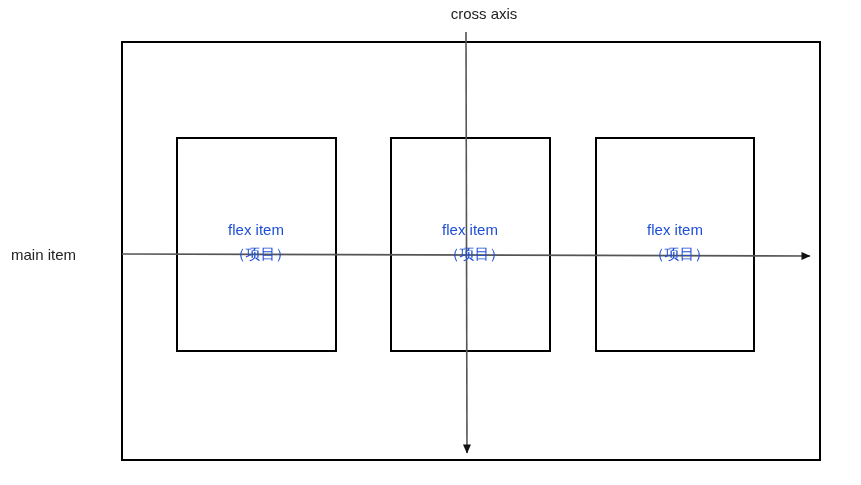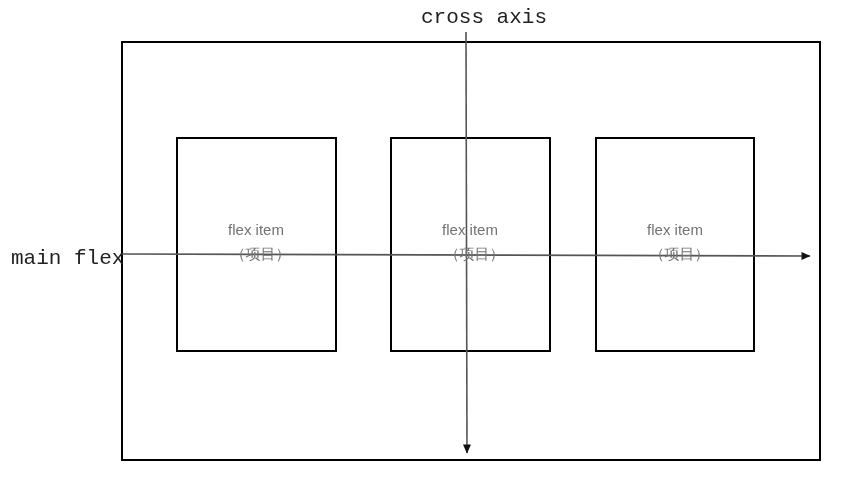--- a/index.html
+++ b/index.html
@@ -19,36 +19,35 @@
   }
   .diagram-svg {
     position: absolute;
     left: 0;
     top: 0;
     width: 861px;
     height: 485px;
   }
   .label {
     position: absolute;
-    font-size: 21px;
+    font-size: 15px;
     color: #222222;
     white-space: nowrap;
     line-height: 1.25;
-    font-family: Liberation Mono, monospace;
   }
   .label-centered {
     transform: translateX(-50%);
     text-align: center;
   }
   .item-label {
     position: absolute;
     text-align: center;
     transform: translateX(-50%);
     font-size: 15px;
-    color: #737373;
+    color: #1d4ed8;
     white-space: nowrap;
   }
   .item-label .line-cn {
     display: block;
     margin-top: 7px;
     font-family: "DejaVu Sans", "Liberation Sans", sans-serif;
     margin-left: 9px;
   }
 </style>
 </head>
@@ -72,21 +71,21 @@
     <rect x="391" y="138" width="159" height="213" fill="#ffffff" stroke="#000000" stroke-width="2"></rect>
     <rect x="596" y="138" width="158" height="213" fill="#ffffff" stroke="#000000" stroke-width="2"></rect>
 
     <line x1="122" y1="254" x2="810" y2="256" stroke="#555555" stroke-width="1.6" marker-end="url(#arrow-right)"></line>
 
     <line x1="466" y1="32" x2="467" y2="453" stroke="#555555" stroke-width="1.6" marker-end="url(#arrow-down)"></line>
   </svg>
 
   <div class="label label-centered" style="left:484px; top:5px;">cross axis</div>
 
-  <div class="label" style="left:11px; top:246px;">main flex</div>
+  <div class="label" style="left:11px; top:246px;">main item</div>
 
   <div class="item-label" style="left:256px; top:221px;">
     <span class="line-en">flex item</span>
     <span class="line-cn">（项目）</span>
   </div>
 
   <div class="item-label" style="left:470px; top:221px;">
     <span class="line-en">flex item</span>
     <span class="line-cn">（项目）</span>
   </div>

